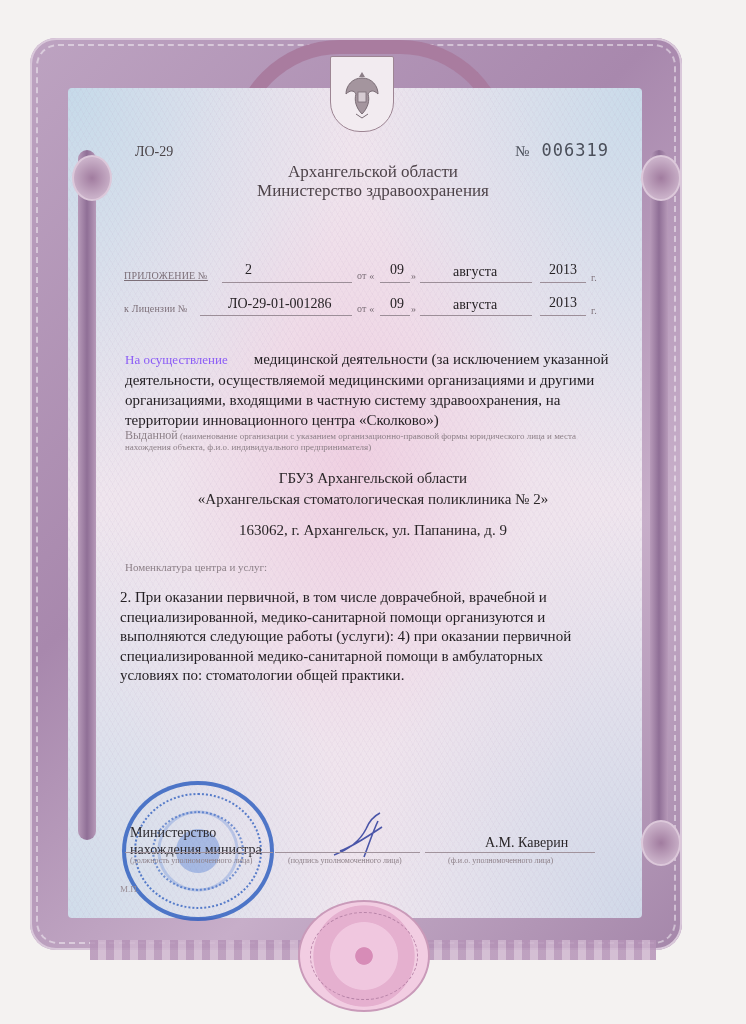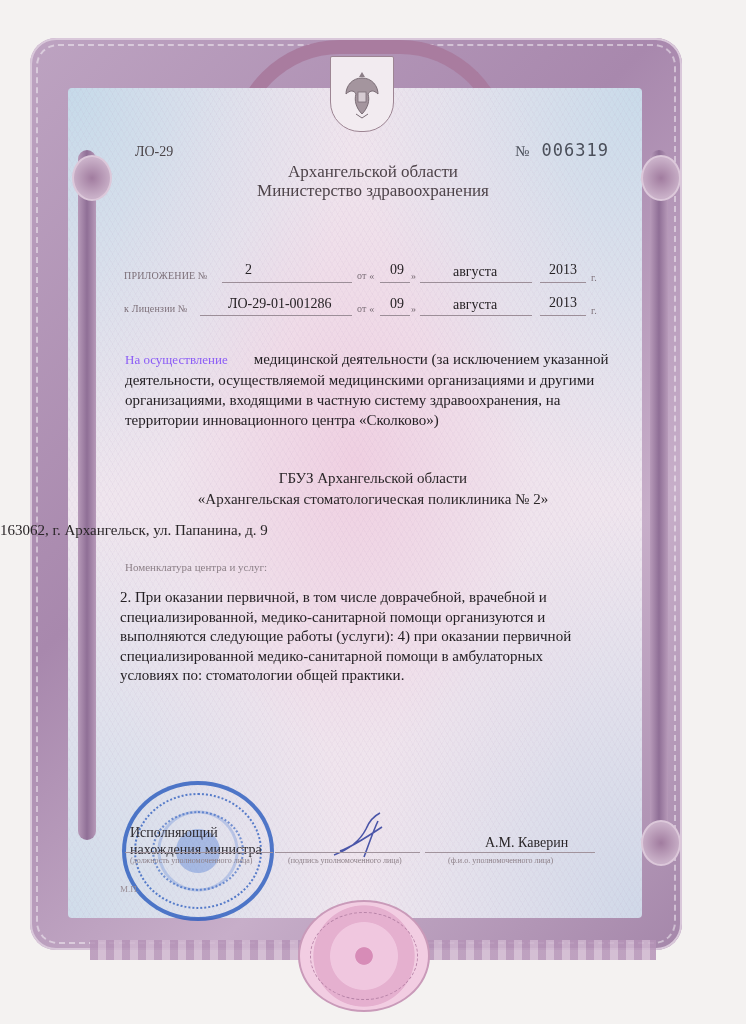--- a/index.html
+++ b/index.html
@@ -39,21 +39,21 @@
   .series-right{left:515px;top:124px;font-size:17px;color:#4b4f5a;font-family:"DejaVu Sans Mono","Liberation Mono",monospace;letter-spacing:1px;}
   .ministry{left:0;width:746px;text-align:center;top:146px;font-size:17px;line-height:19px;color:#4d4349;white-space:normal;}
   .form-label{font-size:10px;color:#7c6f78;text-transform:none;letter-spacing:.2px;}
   .fill{font-size:14px;color:#262225;}
   .uline{position:absolute;height:1px;background:#9c8e98;}
   .body-main{left:125px;top:333px;width:490px;font-size:15px;line-height:20px;white-space:normal;color:#242024;}
   .body-main .lead{color:#8b5cf6;font-size:13px;margin-right:26px;}
   .issued{left:125px;top:414px;width:490px;font-size:9px;line-height:11px;white-space:normal;color:#8d8088;}
   .issued .big{font-size:12px;}
   .org{left:0;width:746px;text-align:center;top:452px;font-size:15px;line-height:21px;white-space:normal;}
-  .addr{left:0;width:746px;text-align:left;top:506px;font-size:15px;}
+  .addr{left:0;width:746px;text-align:center;top:506px;font-size:15px;}
   .nomen{left:125px;top:545px;font-size:11px;color:#8d8088;}
   .works{left:120px;top:572px;width:470px;font-size:15px;line-height:19.5px;white-space:normal;color:#242024;}
   .seal{position:absolute;left:122px;top:765px;width:152px;height:140px;border-radius:50%;border:4px solid rgba(40,90,190,.8);box-sizing:border-box;
     background:radial-gradient(circle,rgba(60,110,210,.35) 0 22%,rgba(0,0,0,0) 23% 38%,rgba(60,110,210,.25) 39% 41%,rgba(0,0,0,0) 42%);}
   .seal::before{content:"";position:absolute;inset:8px;border-radius:50%;border:2px dotted rgba(40,90,190,.75);}
   .seal::after{content:"";position:absolute;inset:26px;border-radius:50%;border:2px dotted rgba(40,90,190,.6);}
   .signer-title{left:130px;top:808px;font-size:14px;line-height:17px;white-space:normal;color:#2d2a2f;}
   .sign-line{position:absolute;top:836px;height:1px;background:#a1939c;}
   .cap{font-size:8px;color:#8d8088;}
   .name{left:485px;top:819px;font-size:14px;}
@@ -88,21 +88,21 @@
   <div class="t series-left">ЛО-29</div>
   <div class="t series-right">
     <span style="font-family:'Liberation Serif',serif;font-size:15px;">№</span>
     <span>006319</span>
   </div>
   <div class="t ministry">
     <div>Архангельской области</div>
     <div>Министерство здравоохранения</div>
   </div>
 
-  <div class="t form-label" style="left:124px;top:254px;">ПРИЛОЖЕНИЕ №</div>
+  <div class="t form-label" style="left:124px;top:254px;text-decoration:underline;">ПРИЛОЖЕНИЕ №</div>
   <div class="uline" style="left:222px;top:266px;width:130px;"></div>
   <div class="t fill" style="left:245px;top:246px;">2</div>
   <div class="t form-label" style="left:357px;top:254px;">от «</div>
   <div class="uline" style="left:380px;top:266px;width:30px;"></div>
   <div class="t fill" style="left:390px;top:246px;">09</div>
   <div class="t form-label" style="left:411px;top:254px;">»</div>
   <div class="uline" style="left:420px;top:266px;width:112px;"></div>
   <div class="t fill" style="left:453px;top:248px;">августа</div>
   <div class="uline" style="left:540px;top:266px;width:46px;"></div>
   <div class="t fill" style="left:549px;top:246px;">2013</div>
@@ -118,33 +118,37 @@
   <div class="uline" style="left:420px;top:299px;width:112px;"></div>
   <div class="t fill" style="left:453px;top:281px;">августа</div>
   <div class="uline" style="left:540px;top:299px;width:46px;"></div>
   <div class="t fill" style="left:549px;top:279px;">2013</div>
   <div class="t form-label" style="left:591px;top:289px;">г.</div>
 
   <div class="t body-main">
     <span class="lead">На осуществление</span><span>медицинской  деятельности (за исключением указанной деятельности, осуществляемой медицинскими организациями и другими организациями, входящими в частную систему здравоохранения, на территории инновационного центра «Сколково»)</span>
   </div>
 
+  <div class="t issued">
+    <span class="big">Выданной</span>
+    <span>(наименование организации с указанием организационно-правовой формы юридического лица и места нахождения объекта, ф.и.о. индивидуального предпринимателя)</span>
+  </div>
 
   <div class="t org">
     <div>ГБУЗ Архангельской области</div>
     <div>«Архангельская стоматологическая поликлиника № 2»</div>
   </div>
   <div class="t addr">163062, г. Архангельск, ул. Папанина, д. 9</div>
 
   <div class="t nomen">Номенклатура центра и услуг:</div>
   <div class="t works">2. При оказании первичной, в том числе доврачебной, врачебной и специализированной, медико-санитарной помощи организуются и выполняются следующие работы (услуги): 4) при оказании первичной специализированной медико-санитарной помощи в амбулаторных условиях по: стоматологии общей практики.</div>
 
   <div class="seal"></div>
   <div class="t signer-title">
-    <div>Исполняющий</div>
+    <div>Министерство</div>
     <div>нахождения министра</div>
   </div>
   <div class="sign-line" style="left:125px;width:148px;"></div>
   <div class="t cap" style="left:130px;top:840px;">(должность уполномоченного лица)</div>
 
   <svg class="signature" viewBox="0 0 60 50">
     <path d="M4 44 C20 38 30 30 36 18 C40 8 46 4 50 2 M10 40 C22 36 40 24 52 16 M34 46 C40 30 44 18 48 10" stroke="#4a55a8" stroke-width="1.6" fill="none"></path>
   </svg>
   <div class="sign-line" style="left:275px;width:145px;"></div>
   <div class="t cap" style="left:288px;top:840px;text-align:center;">(подпись уполномоченного лица)</div>

